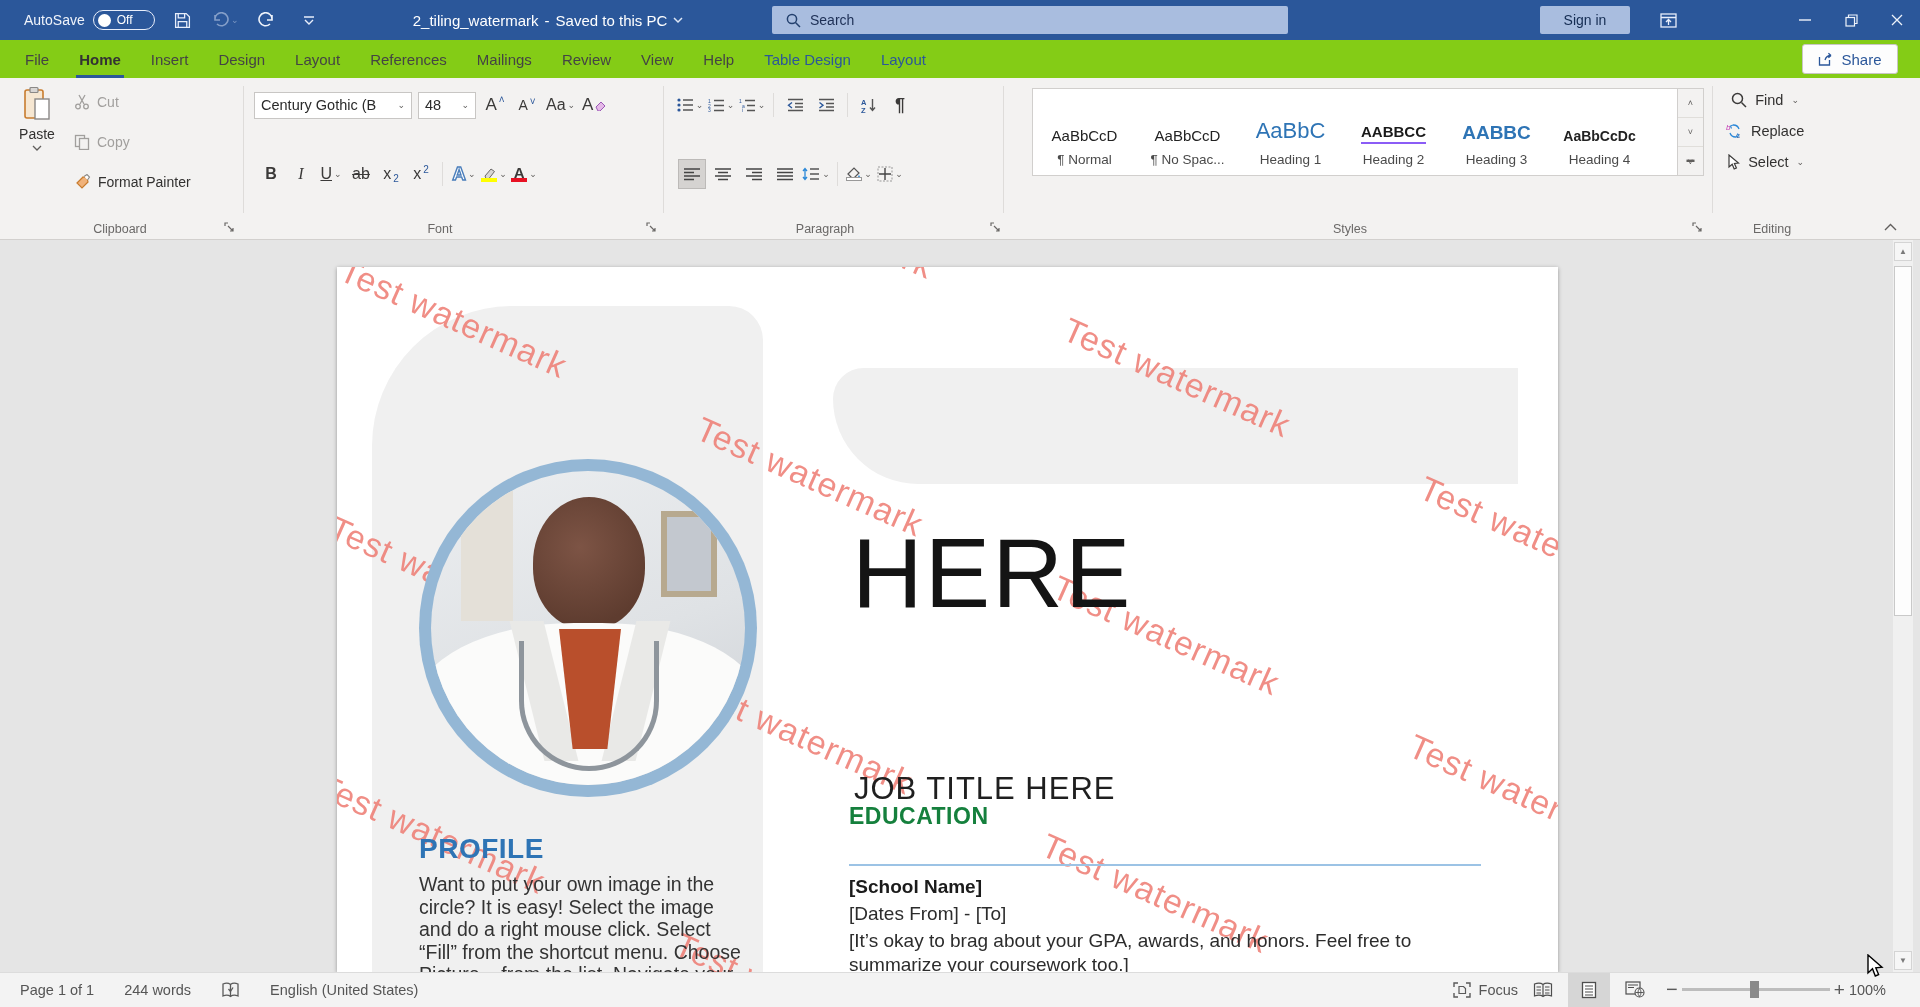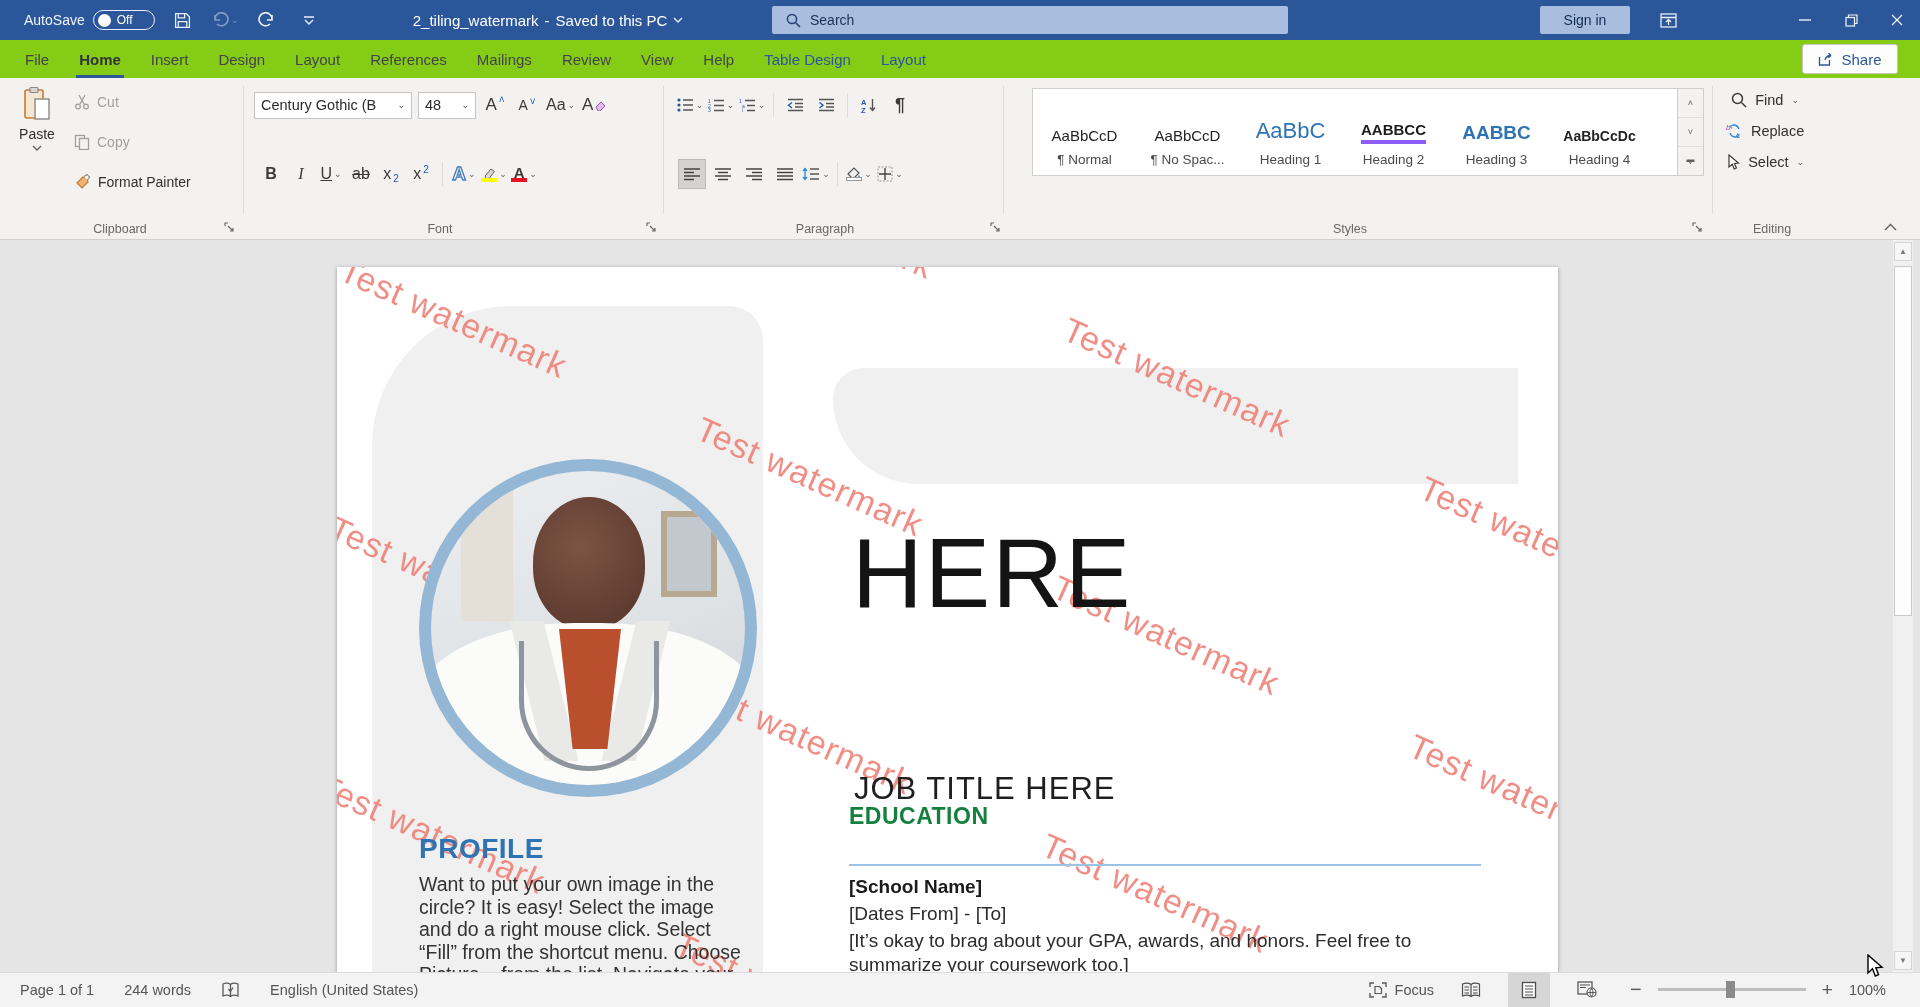--- a/index.html
+++ b/index.html
@@ -99,21 +99,21 @@
   .edu-school{left:512px;top:609px;font-size:19px;font-weight:700;}
   .edu-dates{left:512px;top:636px;font-size:19px;color:#2c2c2c;}
   .edu-lines{left:512px;top:662px;font-size:19px;color:#2c2c2c;line-height:24px;}
   
   .vscroll{position:absolute;left:1893px;top:0;width:20px;height:732px;background:#f0f0f0;}
   .vs-arrow{position:absolute;left:1px;width:18px;height:19px;background:#f6f6f6;border:1px solid #d4d4d4;display:flex;align-items:center;justify-content:center;font-size:8px;color:#7a7a7a;}
   .vs-thumb{position:absolute;left:1px;top:26px;width:18px;height:350px;background:#fdfdfd;border:1px solid #c9c9c9;}
   
   .statusbar{position:absolute;left:0;top:972px;width:1920px;height:35px;background:#f3f3f3;border-top:1px solid #dcdcdc;display:flex;align-items:center;font-size:14.5px;color:#555;}
   .sb-left{display:flex;align-items:center;gap:30px;padding-left:20px;}
-  .sb-right{position:absolute;right:8px;top:0;height:33px;display:flex;align-items:center;gap:16px;}
+  .sb-right{position:absolute;right:8px;top:0;height:33px;display:flex;align-items:center;gap:4px;}
   .viewbtn{height:34px;width:42px;display:flex;align-items:center;justify-content:center;}
   .viewbtn.sel{background:#d6d6d6;}
   .zoom-track{width:148px;height:3px;background:#bdbdbd;position:relative;}
   .zoom-thumb{position:absolute;left:68px;top:-7px;width:9px;height:17px;background:#8a8a8a;}
   .cursor{position:absolute;left:1866px;top:954px;z-index:999;}
   svg{display:block;}
 </style>
 </head>
 <body>
 
@@ -444,21 +444,21 @@
       </div>
       <div class="sitem">
         <div class="ssample" style="font-size:15px;color:#222;">AaBbCcD</div>
         <div class="slabel">¶ No Spac...</div>
       </div>
       <div class="sitem">
         <div class="ssample" style="font-size:22px;color:#2e74b5;font-weight:400;">AaBbC</div>
         <div class="slabel">Heading 1</div>
       </div>
       <div class="sitem">
-        <div class="ssample" style="font-size:15px;color:#1a1a1a;font-weight:700;border-bottom:4px solid #8b5cf6;padding-bottom:2px;">AABBCC</div>
+        <div class="ssample" style="font-size:15px;color:#1a1a1a;font-weight:700;border-bottom:2px solid #8b5cf6;padding-bottom:2px;">AABBCC</div>
         <div class="slabel">Heading 2</div>
       </div>
       <div class="sitem">
         <div class="ssample" style="font-size:19px;color:#2e74b5;font-weight:700;">AABBC</div>
         <div class="slabel">Heading 3</div>
       </div>
       <div class="sitem">
         <div class="ssample" style="font-size:14px;color:#222;font-weight:700;">AaBbCcDc</div>
         <div class="slabel">Heading 4</div>
       </div>

